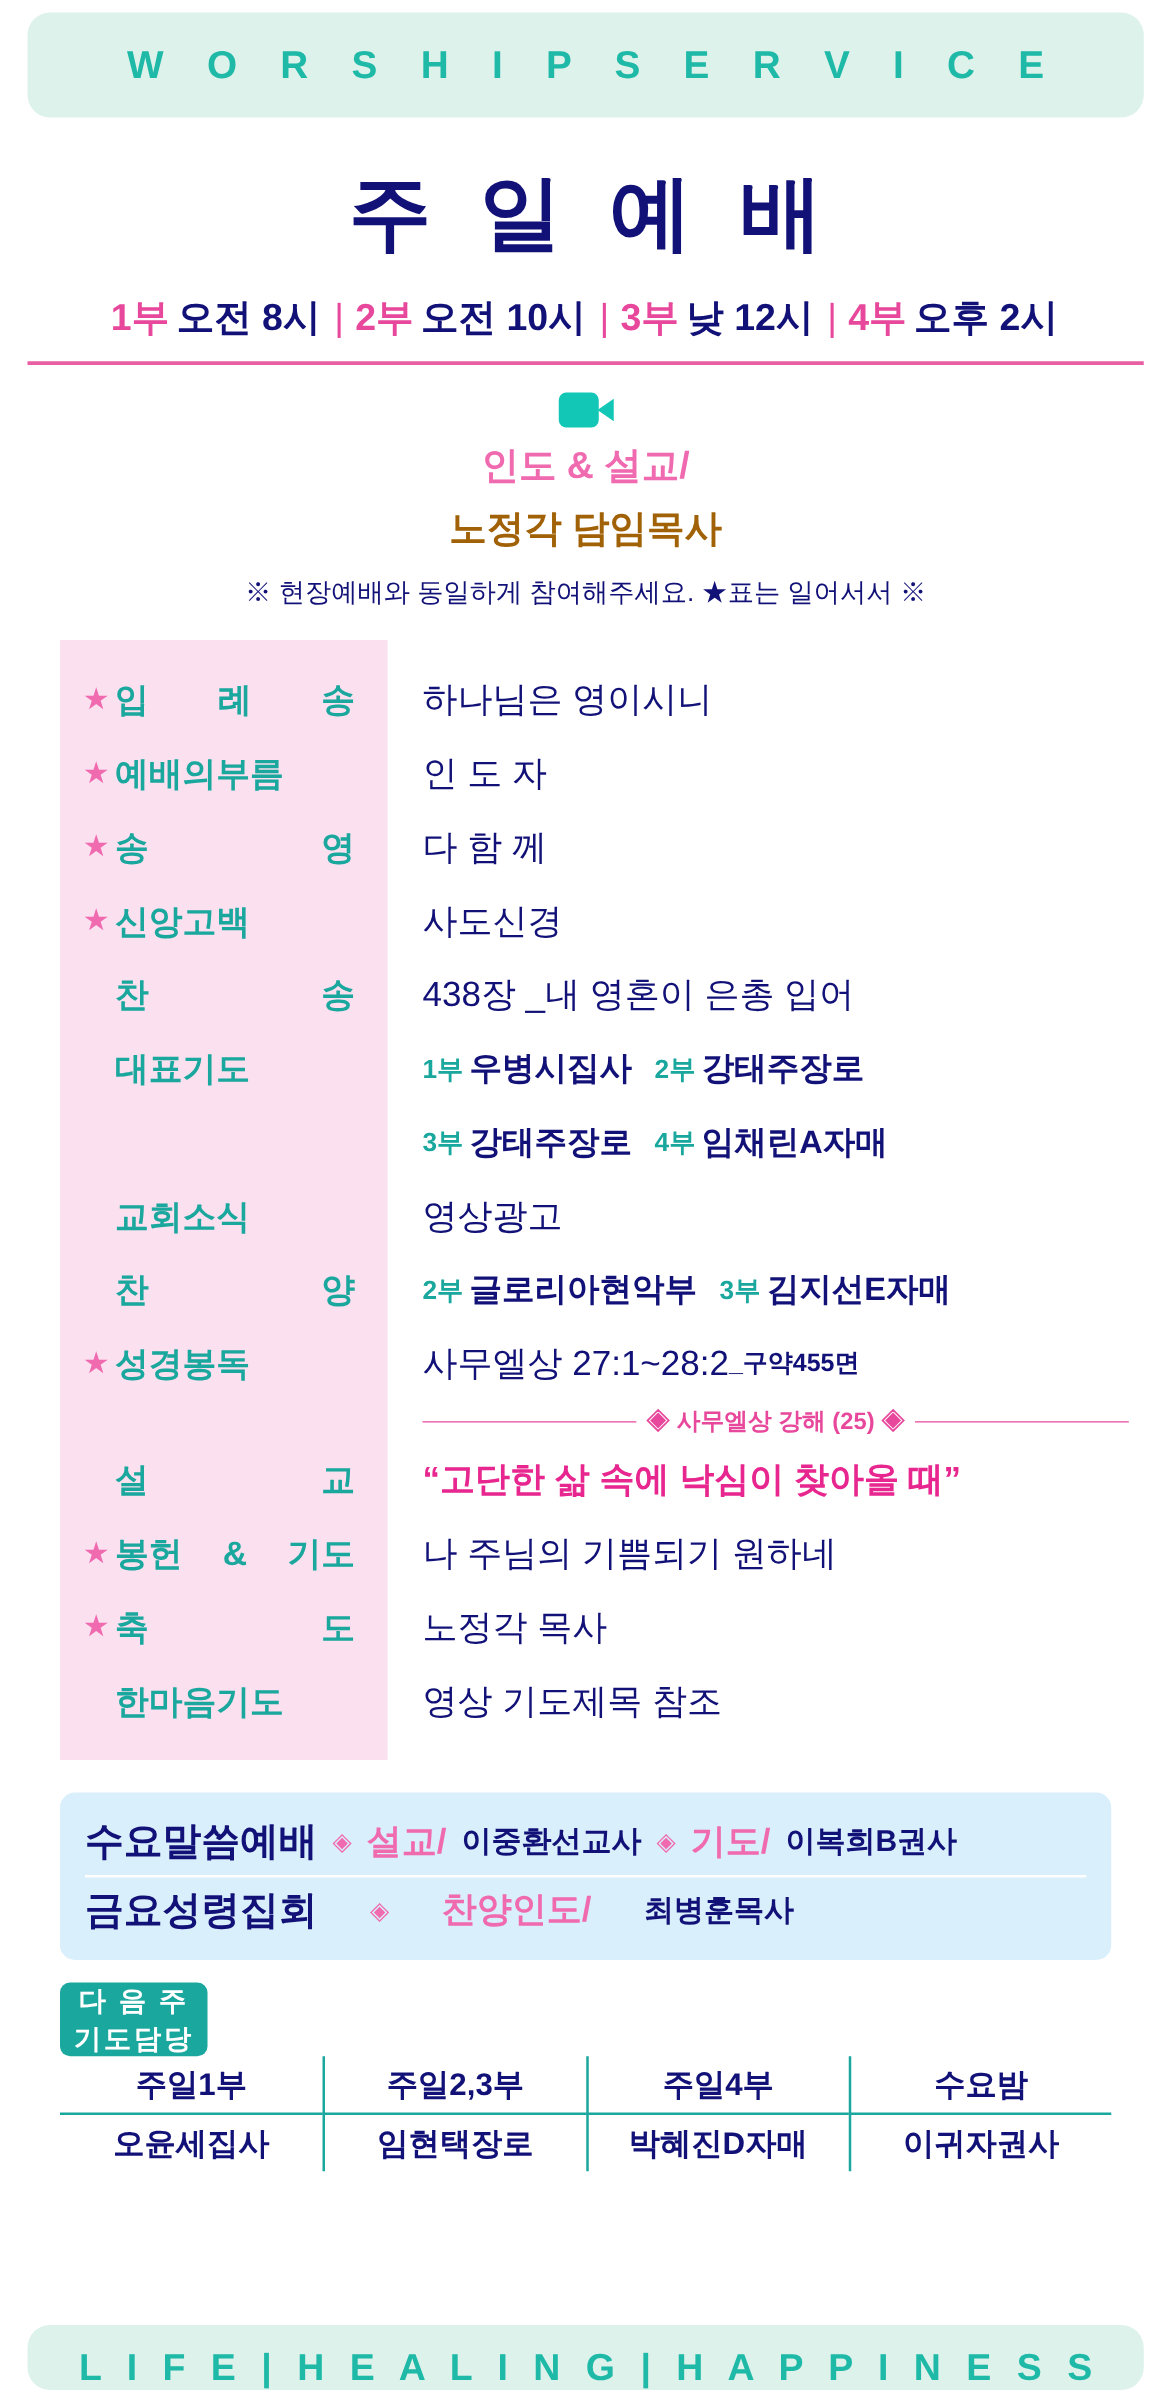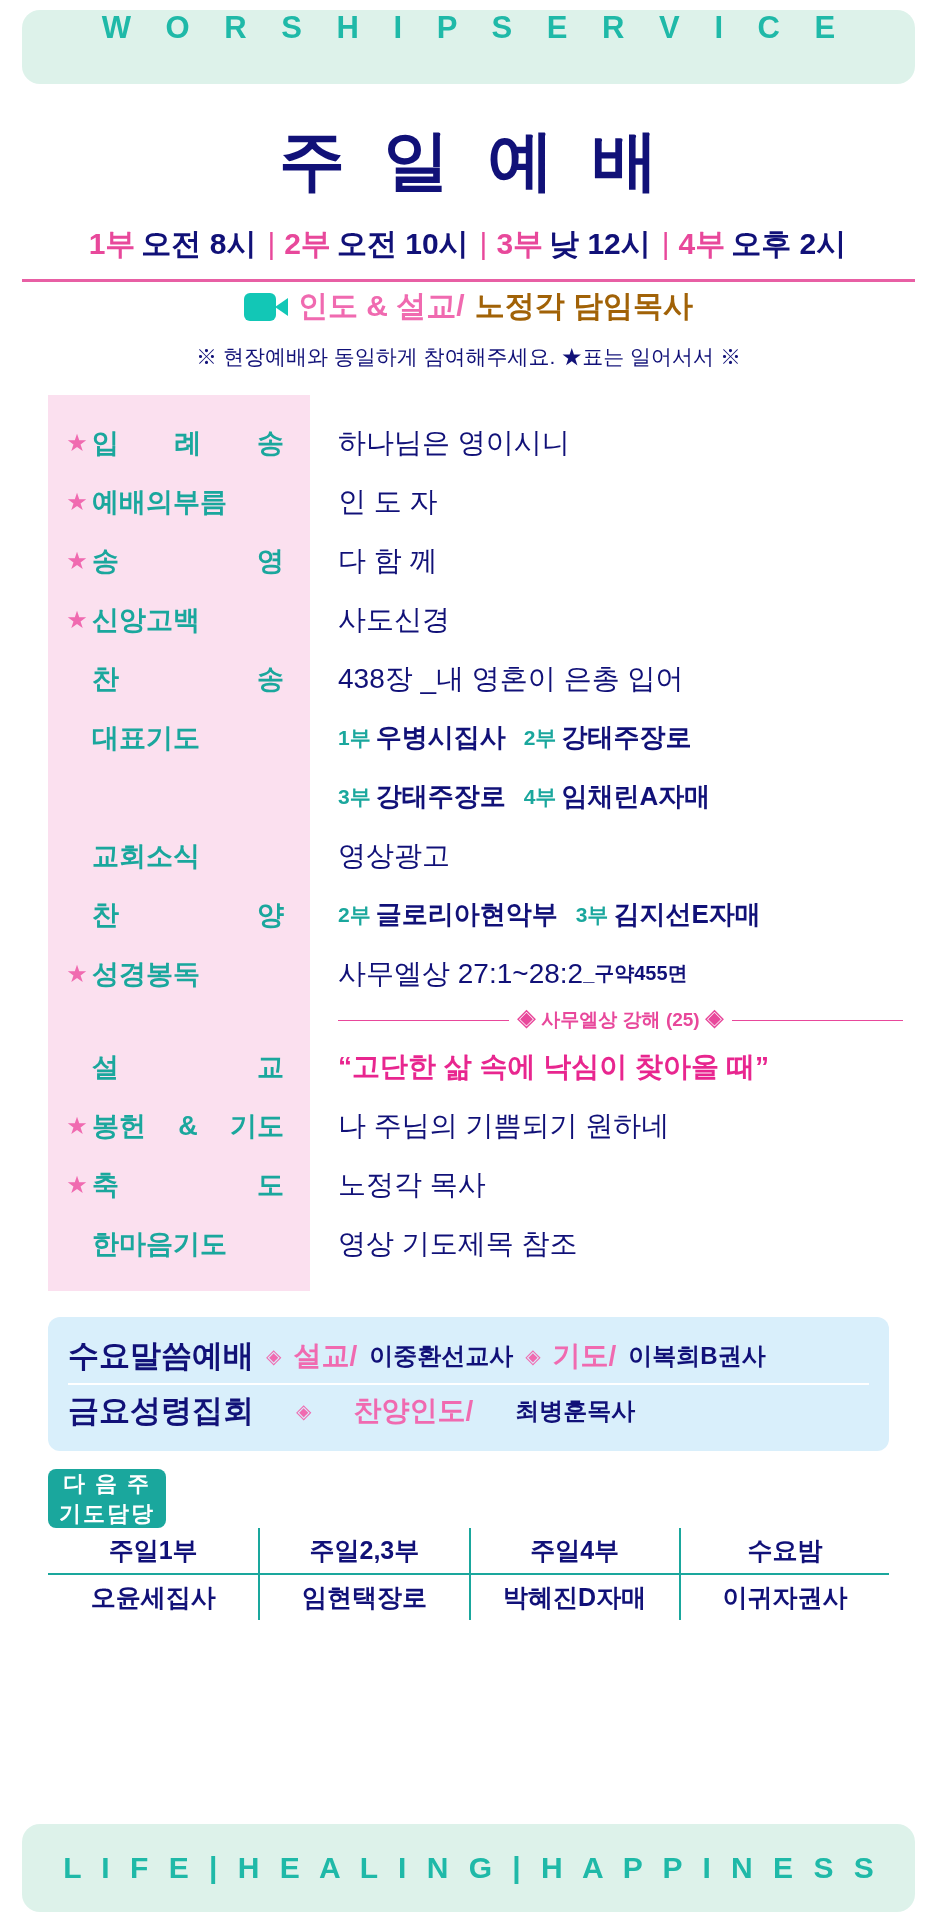--- a/index.html
+++ b/index.html
@@ -9,24 +9,25 @@
     min-height: 1920px;
     background: #ffffff;
     font-family: "Liberation Sans", sans-serif;
     color: #1b1b6e;
     position: relative;
   }
 
   
   .top-banner {
     margin: 10px 22px 0 22px;
-    height: 74px;
+    height: 84px;
     background: #ddf2ea;
     border-radius: 18px;
     display: flex;
+    align-items: center;
     justify-content: center;
   }
   .top-banner-text {
     font-size: 31px;
     letter-spacing: 13px;
     color: #1fb9a8;
     font-weight: bold;
     text-indent: 13px;
   }
 
@@ -56,22 +57,23 @@
   }
   .times-row .pt { color: #e8489b; font-weight: bold; }
   .times-row .tm { color: #111178; font-weight: bold; margin: 0 2px 0 6px;}
   .times-row .sep { color: #e8489b; margin: 0 9px; font-weight: normal; }
 
   
   .preacher-row {
     display: flex;
     align-items: center;
     justify-content: center;
-    margin-top: 4px;
+    margin-top: 22px;
     gap: 10px;
+    flex-direction: column;
   }
   .cam-icon {
     width: 44px; height: 28px;
     position: relative;
     display: inline-block;
   }
   .cam-icon .body {
     position: absolute; left: 0; top: 0;
     width: 32px; height: 28px; border-radius: 6px;
     background: #12c7b6;
@@ -208,25 +210,25 @@
     display: flex; align-items: center; justify-content: center;
   }
   .duty-cell.hd { color: #111178; border-bottom: 2px solid #1aa79d; }
   .duty-cell.bd { color: #111178; }
   .duty-grid .duty-cell:not(:nth-child(4n+1)) { border-left: 2px solid #1aa79d; }
 
   
   .bottom-banner {
     position: absolute;
     left: 22px; right: 22px; bottom: 8px;
-    height: 88px;
+    height: 52px;
     background: #ddf2ea;
     border-radius: 18px;
     display: flex;
-    align-items: center;
+    align-items: flex-end;
     justify-content: center;
   }
   .bottom-banner-text {
     font-size: 30px;
     letter-spacing: 6px;
     color: #1fb9a8;
     font-weight: bold;
     text-indent: 6px;
   }
 </style>

